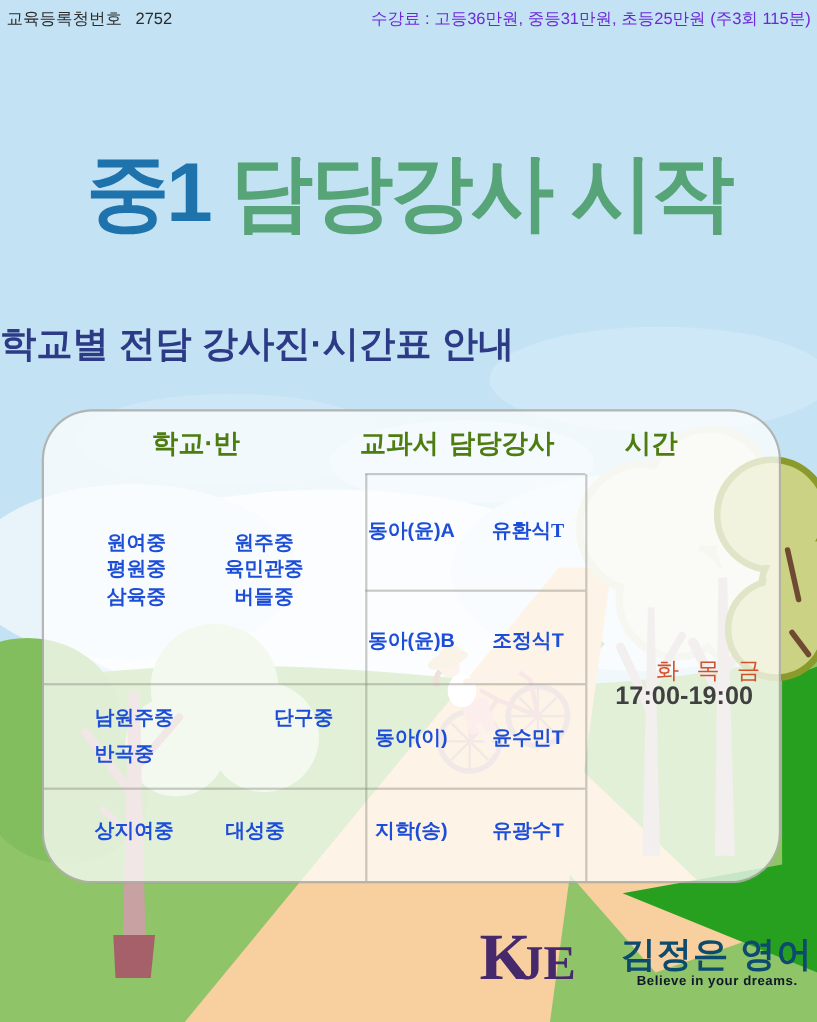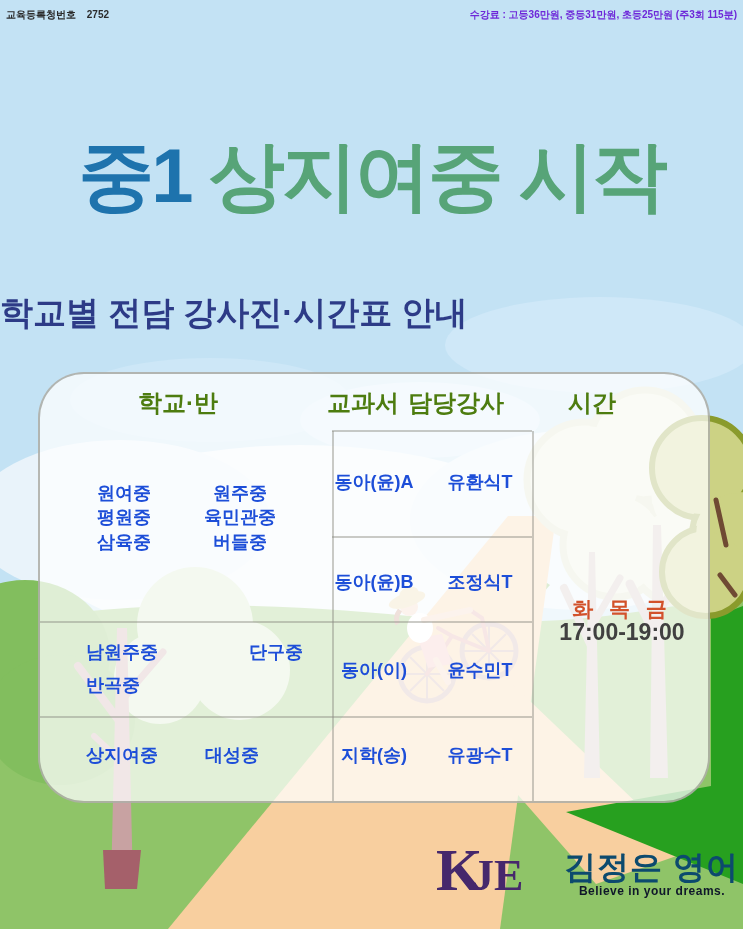--- a/index.html
+++ b/index.html
@@ -1,35 +1,35 @@
 <!DOCTYPE html>
 <html><head>
 <meta charset="utf-8">
 <style>
   html,body{margin:0;padding:0;background:#ffffff;}
   #stage{position:relative;width:743px;height:929px;overflow:hidden;
          font-family:"Liberation Sans","DejaVu Sans",sans-serif;background:#c3e2f4;}
   .abs{position:absolute;}
-  .topnote{font-weight:700;font-size:10px;color:#2b2b2b;white-space:nowrap;}
+  .topnote{font-weight:400;font-size:15px;color:#2b2b2b;white-space:nowrap;}
   .title{left:0;top:138px;width:743px;text-align:center;font-weight:900;
          font-size:76px;line-height:1;letter-spacing:-3px;white-space:nowrap;}
   .title .grade{color:#1e73ad;}
   .title .main{color:#57a478;}
   .subtitle{left:0;top:291px;width:743px;font-weight:700;
             font-size:33px;color:#2d3b87;white-space:nowrap;}
   .panel{left:38px;top:372px;width:672px;height:431px;border-radius:46px;
          background:rgba(255,255,255,0.74);border:2px solid rgba(125,125,115,0.55);
          box-sizing:border-box;}
   .gline{position:absolute;background:rgba(140,140,130,0.45);}
   .hdr{font-weight:700;font-size:24px;color:#4d7c0f;text-align:center;white-space:nowrap;}
   .cell{font-weight:700;font-size:18px;line-height:1.35;color:#1d4ed8;
         text-align:center;white-space:nowrap;}
   .school-block span{display:block;}
   .left-al{text-align:left;}
-  .days{font-weight:700;font-size:21px;letter-spacing:5px;color:#d2522b;text-align:center;}
+  .days{font-weight:400;font-size:21px;letter-spacing:5px;color:#d2522b;text-align:right;}
   .hours{font-weight:800;font-size:23px;color:#404040;text-align:center;letter-spacing:0px;}
   .mono{font-family:"Liberation Serif","DejaVu Serif",serif;font-weight:900;color:#46286c;line-height:1;}
   .logo-name{font-weight:900;font-size:32px;letter-spacing:1px;color:#0c4a6e;white-space:nowrap;}
   .logo-slogan{font-weight:700;font-size:12px;letter-spacing:0.5px;color:#0f172a;
                width:176px;text-align:center;white-space:nowrap;}
 </style>
 </head>
 <body>
 
 <div id="stage">
@@ -121,21 +121,21 @@
     </g>
   </svg>
 
   <div class="abs topnote" style="left:6px;top:8px;">
     <span>교육등록청번호</span>
     <span style="margin-left:8px;">2752</span>
   </div>
   <div class="abs topnote" style="right:6px;top:8px;color:#6d28d9;">수강료 : 고등36만원, 중등31만원, 초등25만원 (주3회 115분)</div>
 
   <div class="abs title">
-    <span class="grade">중1</span><span class="main"> 상지여중 시작</span>
+    <span class="grade">중1</span><span class="main"> 담당강사 시작</span>
   </div>
 
   <div class="abs subtitle">학교별 전담 강사진·시간표 안내</div>
 
   <div class="abs panel"></div>
 
   <div class="gline" style="left:332px;top:431px;width:2px;height:370px;"></div>
   <div class="gline" style="left:532px;top:431px;width:2px;height:370px;"></div>
   <div class="gline" style="left:332px;top:430px;width:200px;height:2px;"></div>
   <div class="gline" style="left:332px;top:536px;width:200px;height:2px;"></div>
@@ -152,21 +152,21 @@
     <span>평원중</span>
     <span>삼육중</span>
   </div>
   <div class="abs cell school-block" style="left:173px;top:481px;width:134px;">
     <span>원주중</span>
     <span>육민관중</span>
     <span>버들중</span>
   </div>
 
   <div class="abs cell" style="left:310px;top:470px;width:128px;">동아(윤)A</div>
-  <div class="abs cell" style="left:418px;top:470px;width:124px;">유환식T</div>
+  <div class="abs cell" style="left:418px;top:470px;width:124px;font-family:Liberation Serif, serif;">유환식T</div>
   <div class="abs cell" style="left:310px;top:570px;width:128px;">동아(윤)B</div>
   <div class="abs cell" style="left:418px;top:570px;width:124px;">조정식T</div>
 
   <div class="abs cell left-al" style="left:86px;top:640px;">남원주중</div>
   <div class="abs cell left-al" style="left:86px;top:673px;">반곡중</div>
   <div class="abs cell left-al" style="left:205px;top:640px;margin-left:44px;">단구중</div>
   <div class="abs cell" style="left:310px;top:658px;width:128px;">동아(이)</div>
   <div class="abs cell" style="left:418px;top:658px;width:124px;">윤수민T</div>
 
   <div class="abs cell left-al" style="left:86px;top:743px;">상지여중</div>

